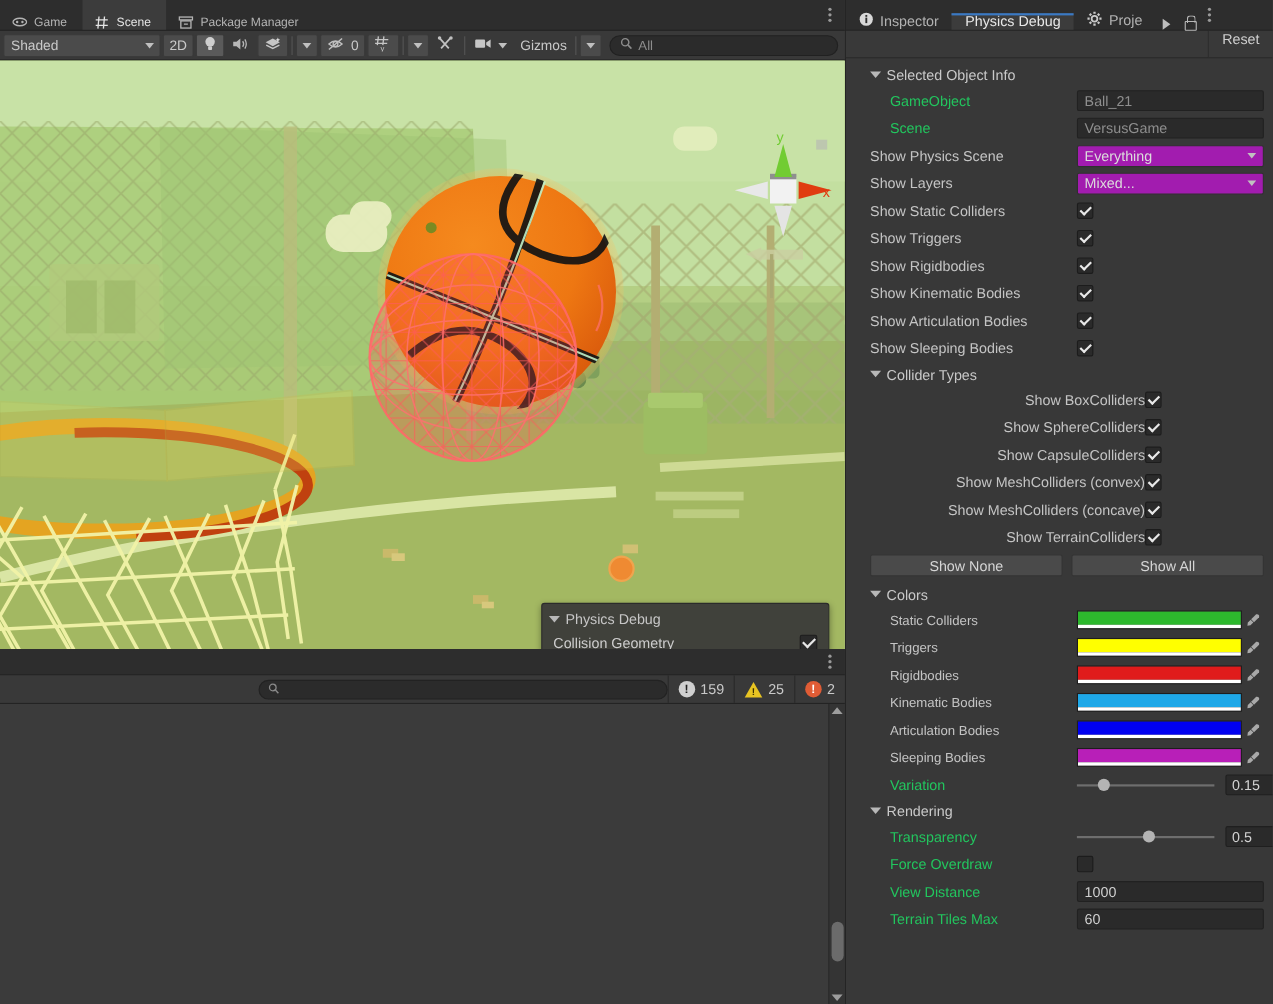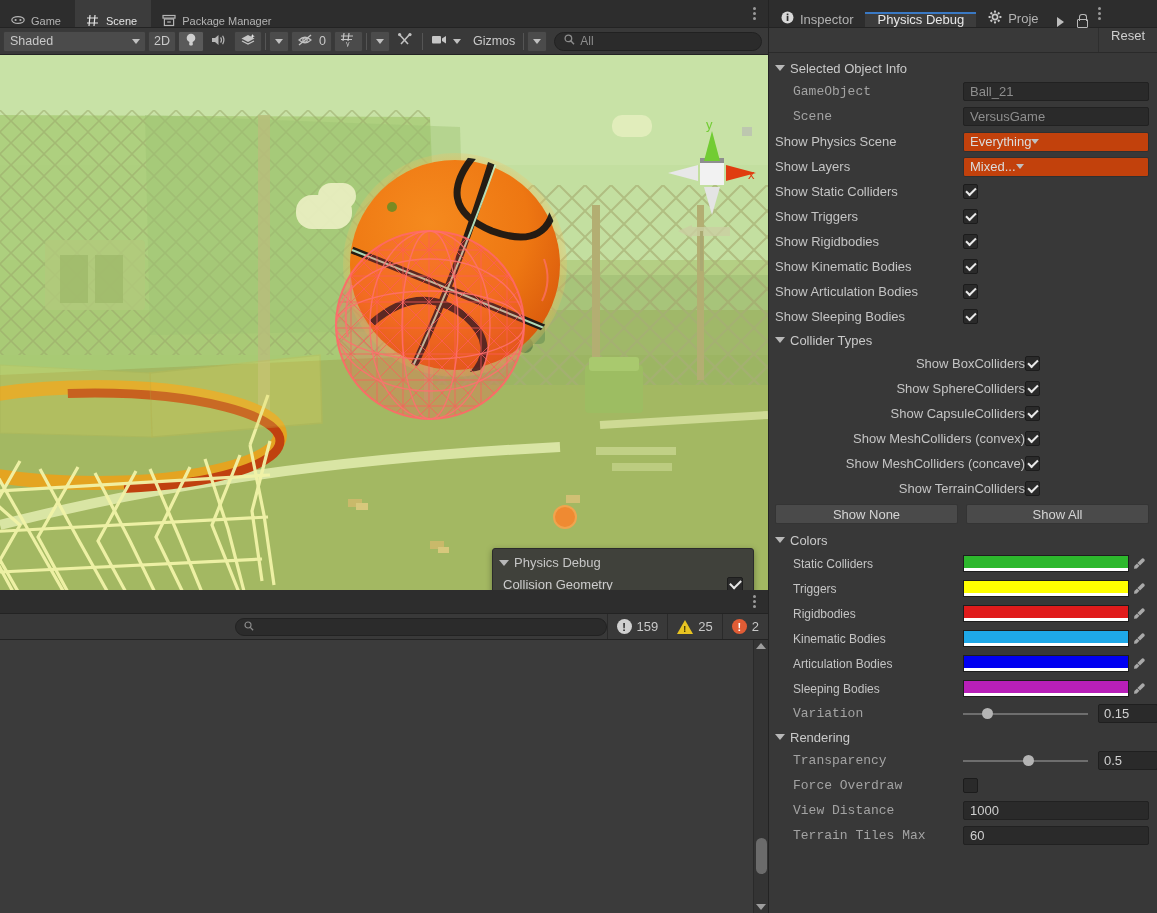--- a/index.html
+++ b/index.html
@@ -118,39 +118,39 @@
   .r-tab.active { background: #3c3c3c; color: #e8e8e8; }
   .r-tab.active::before { content: ""; position: absolute; left: 0; right: 0; top: 0; height: 2px; background: #3a79c4; }
   .play-arrow { width: 0; height: 0; border-top: 5px solid transparent; border-bottom: 5px solid transparent; border-left: 7px solid #bdbdbd; }
   .lock-ico { width: 12px; height: 13px; position: relative; }
   .lock-ico::before { content:""; position:absolute; left:2px; top:5px; width:9px; height:7px; border:1.5px solid #b8b8b8; border-radius:1px; }
   .lock-ico::after { content:""; position:absolute; left:4px; top:0px; width:6px; height:6px; border:1.5px solid #b8b8b8; border-bottom:none; border-radius:3px 3px 0 0; }
 
   .r-subbar { height: 25px; background: #393939; display: flex; align-items: stretch; justify-content: flex-end; border-bottom: 1px solid #2a2a2a; }
   .reset-btn { display: flex; align-items: flex-start; padding: 0 12px; color: #cfcfcf; font-size: 13px; border-left: 1px solid #2e2e2e; }
 
-  .r-body { flex: 1; overflow: hidden; padding-top: 4px; }
+  .r-body { flex: 1; overflow: hidden; padding-top: 4px; margin-left: 16px; }
 
   .foldout { display: flex; align-items: center; gap: 5px; height: 22px; padding-left: 6px; color: #c9c9c9; font-size: 13px; }
   .row { display: flex; align-items: center; height: 25px; padding: 0 8px 0 6px; font-size: 13px; }
   .row .label { color: #c4c4c4; }
-  .row .label.dim { color: #a3a3a3; font-family: Liberation Mono, monospace; }
+  .row .label.dim { color: #22c55e; }
   .row .label.indent { padding-left: 18px; text-align: right; }
 
   .lbl-col { width: 188px; flex-shrink: 0; }
   .lbl-col.wide { width: 250px; }
   .field {
     background: #2a2a2a; border: 1px solid #212121; border-radius: 2px;
     height: 19px; display: flex; align-items: center; padding: 0 6px;
     color: #a8a8a8; font-size: 13px;
   }
   .field.readonly { color: #8e8e8e; }
   .dropdown {
-    background: #c2410c; border: 1px solid #303030; border-radius: 2px;
-    height: 20px; display: flex; align-items: center; justify-content: flex-start;
+    background: #a21caf; border: 1px solid #303030; border-radius: 2px;
+    height: 20px; display: flex; align-items: center; justify-content: space-between;
     padding: 0 6px; color: #dcdcdc; font-size: 13px;
   }
   .chk2 {
     width: 15px; height: 15px; background: #2a2a2a; border: 1px solid #1c1c1c;
     border-radius: 2px; display: flex; align-items: center; justify-content: center;
   }
   .chk2.on::after {
     content: ""; width: 8px; height: 4px; border-left: 2px solid #e9e9e9;
     border-bottom: 2px solid #e9e9e9; transform: rotate(-45deg) translate(1px,-1px);
   }

